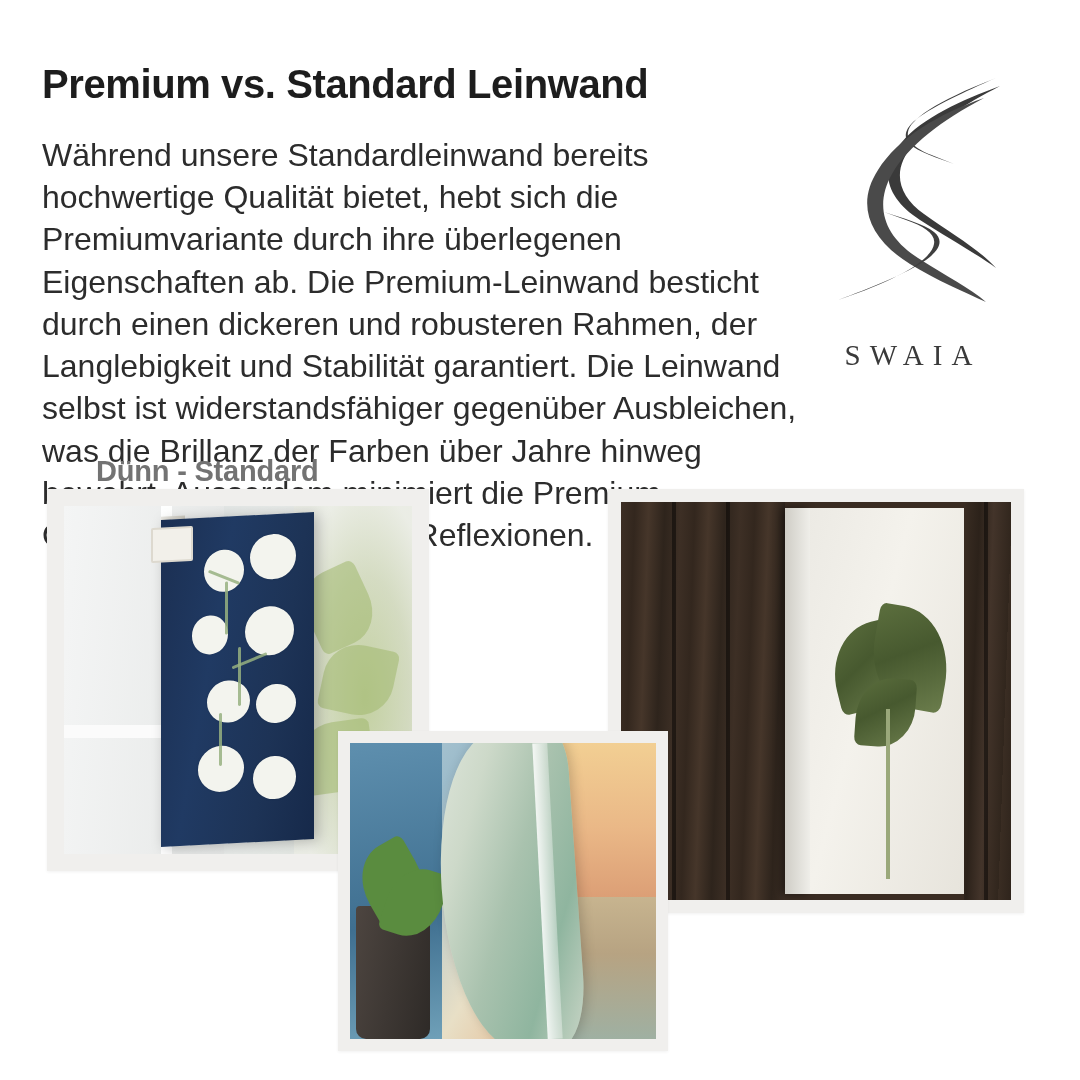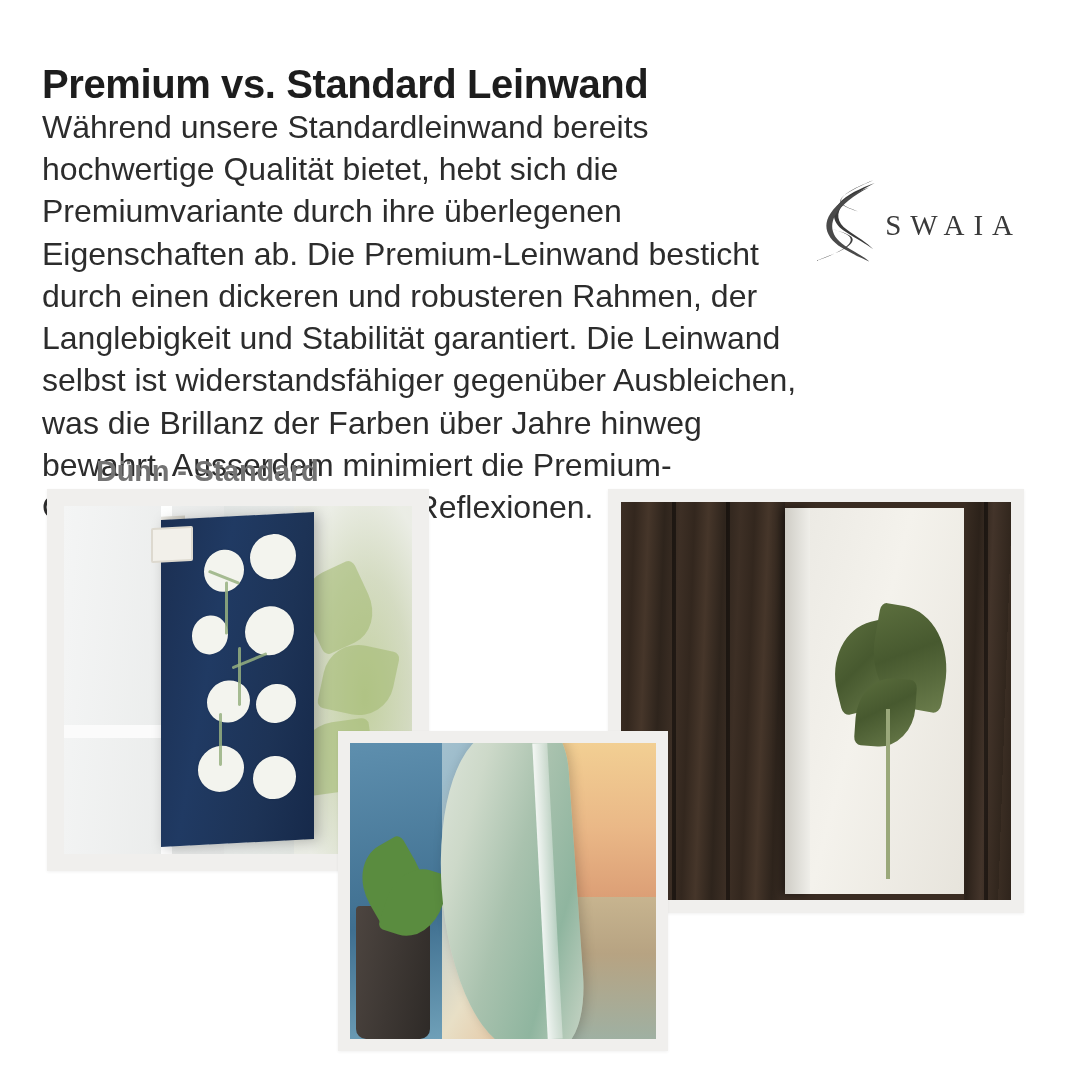--- a/index.html
+++ b/index.html
@@ -24,41 +24,41 @@
     left: 42px;
     top: 62px;
     width: 790px;
   }
   .title {
     font-size: 40px;
     font-weight: 700;
     letter-spacing: -0.4px;
     line-height: 1.1;
     color: #1d1d1d;
-    margin-bottom: 0;
+    margin-bottom: 28px;
   }
   .body-text {
     font-size: 32px;
     line-height: 1.32;
     color: #2c2c2c;
     font-weight: 400;
     width: 760px;
   }
 
   
   .logo-wrap {
     position: absolute;
-    right: 58px;
+    right: 64px;
     top: 72px;
     width: 215px;
     height: 300px;
     display: flex;
-    flex-direction: row;
+    flex-direction: column;
     align-items: center;
-    justify-content: flex-start;
+    justify-content: space-between;
   }
   .logo-mark {
     width: 190px;
     height: 242px;
   }
   .logo-text {
     margin-top: 6px;
     font-size: 29px;
     letter-spacing: 9px;
     color: #3a3a3a;

